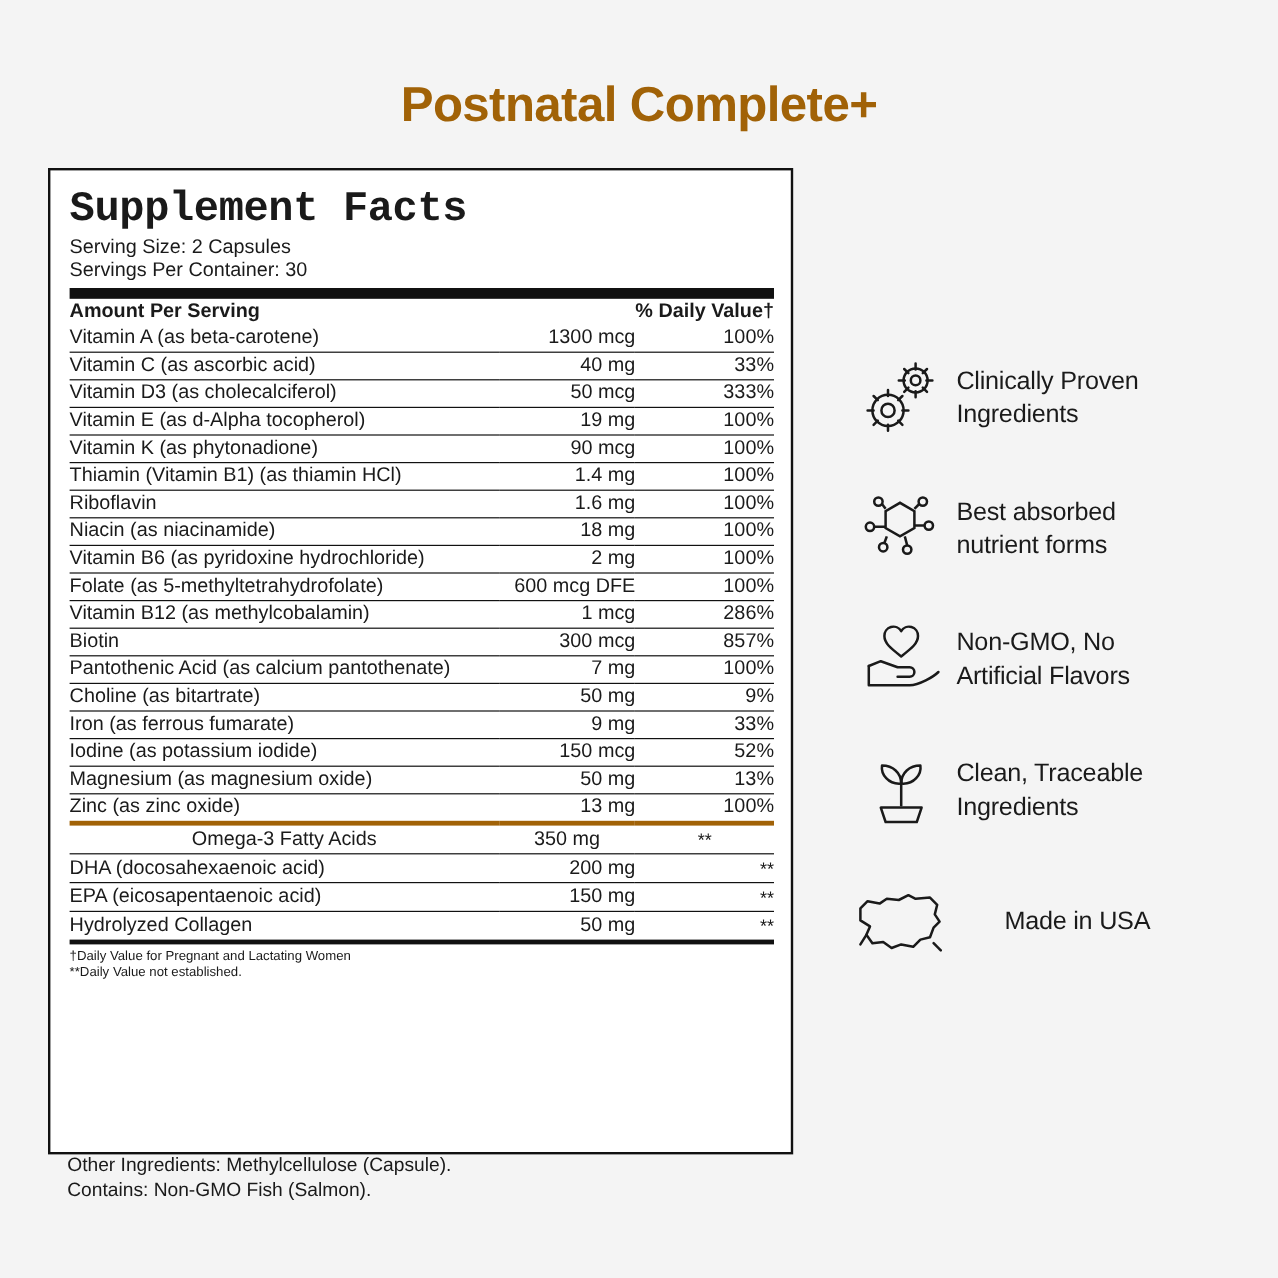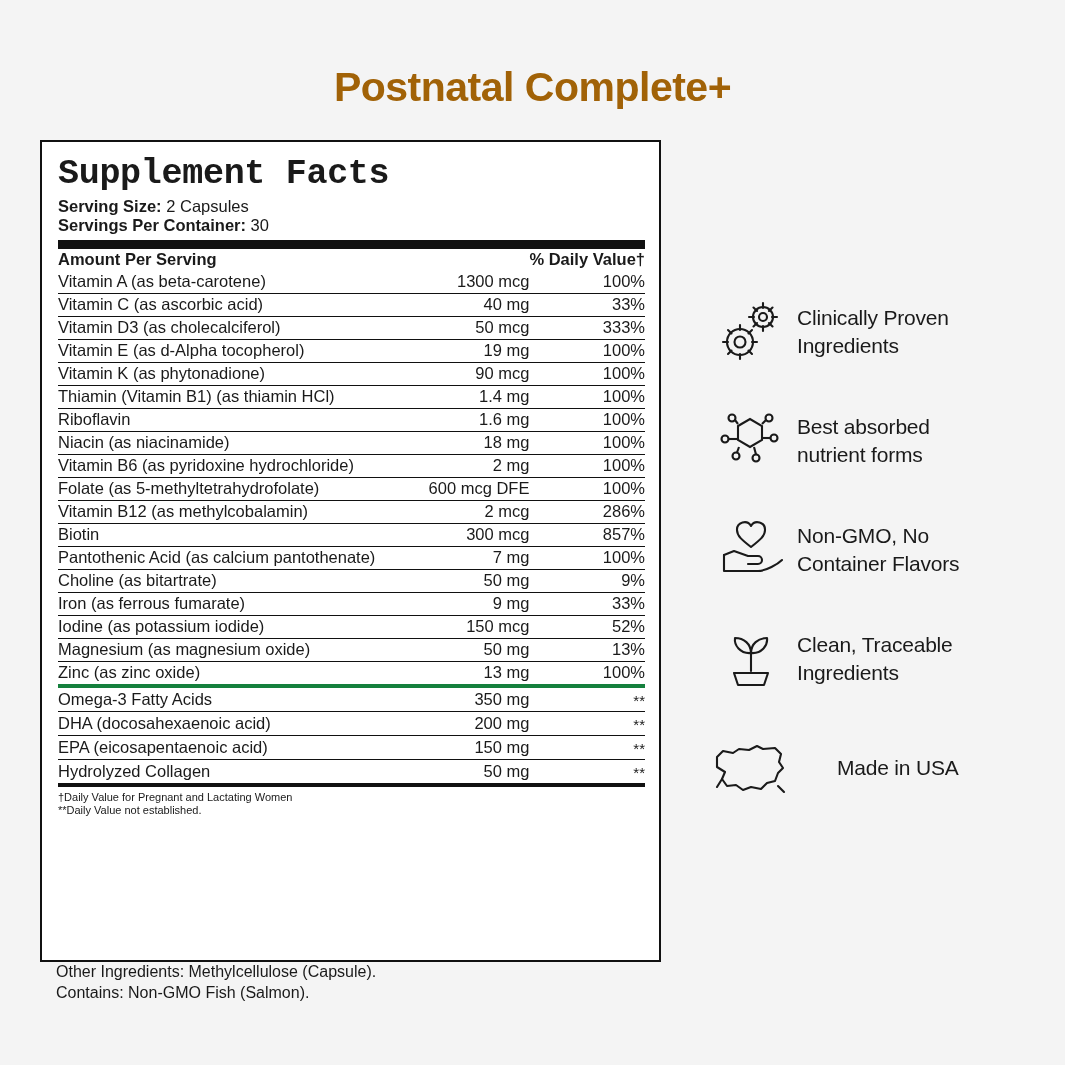--- a/index.html
+++ b/index.html
@@ -41,21 +41,21 @@
     letter-spacing: -0.3px;
     line-height: 1.05;
     margin: 4px 0 4px 0;
     font-family: Liberation Mono, monospace;
   }
   .serving-line {
     font-size: 16.5px;
     line-height: 1.18;
     white-space: nowrap;
   }
-  .serving-line b { font-weight: bold; }
+  .serving-line b { font-weight: normal; }
 
   .rule-thick { height: 9px; background: #111; margin: 4px 0 0 0; }
   .rule-med   { height: 4px; background: #111; }
 
   table.facts {
     width: 100%;
     border-collapse: collapse;
     font-size: 16.5px;
   }
   table.facts td {
@@ -67,21 +67,21 @@
   table.facts tr:last-child td { border-bottom: none; }
   td.nutrient { text-align: left; }
   td.amount  { text-align: right; padding-right: 10px; }
   td.dv      { text-align: right; width: 74px; }
   td.dv.star { font-size: 15px; vertical-align: top; padding-top: 4px; }
   tr.hdr td {
     font-weight: bold;
     border-bottom: none;
     padding-bottom: 2px;
   }
-  tr.group-start td { border-top: 4px solid #15803d; padding-top: 2px; }
+  tr.group-start td { border-top: 4px solid #a16207; padding-top: 2px; text-align: center; }
   .indent { padding-left: 26px; margin-left: 13px; }
 
   .footnotes {
     font-size: 11px;
     line-height: 1.25;
     padding-top: 4px;
   }
 
   .other-ingredients {
     position: absolute;
@@ -193,21 +193,21 @@
             <td class="amount">2 mg</td>
             <td class="dv">100%</td>
           </tr>
           <tr>
             <td class="nutrient">Folate (as 5-methyltetrahydrofolate)</td>
             <td class="amount">600 mcg DFE</td>
             <td class="dv">100%</td>
           </tr>
           <tr>
             <td class="nutrient">Vitamin B12 (as methylcobalamin)</td>
-            <td class="amount">2 mcg</td>
+            <td class="amount">1 mcg</td>
             <td class="dv">286%</td>
           </tr>
           <tr>
             <td class="nutrient">Biotin</td>
             <td class="amount">300 mcg</td>
             <td class="dv">857%</td>
           </tr>
           <tr>
             <td class="nutrient">Pantothenic Acid (as calcium pantothenate)</td>
             <td class="amount">7 mg</td>
@@ -324,21 +324,21 @@
     <div class="benefit">
       <div class="ico">
         <svg width="82" height="70" viewBox="0 0 82 70" fill="none" stroke="#1a1a1a" stroke-width="2.1" stroke-linejoin="round" stroke-linecap="round">
           <path d="M41 32c-9-7-14-11-14-17a7.5 7.5 0 0114-4 7.5 7.5 0 0114 4c0 6-5 10-14 17z"></path>
           <path d="M14 40l10-4 14 5h10a4 4 0 010 8H38"></path>
           <path d="M14 40v16h34c8 0 20-7 24-11"></path>
         </svg>
       </div>
       <div class="txt">
         <div>Non-GMO, No</div>
-        <div>Container Flavors</div>
+        <div>Artificial Flavors</div>
       </div>
     </div>
 
     <div class="benefit">
       <div class="ico">
         <svg width="78" height="72" viewBox="0 0 78 72" fill="none" stroke="#1a1a1a" stroke-width="2.1" stroke-linecap="round" stroke-linejoin="round">
           <path d="M39 48V26"></path>
           <path d="M39 30c0-9-7-15-16-15-1 7 5 16 16 15z"></path>
           <path d="M39 30c0-9 7-15 16-15 1 7-5 16-16 15z"></path>
           <path d="M22 50h34l-4 12H26z"></path>

